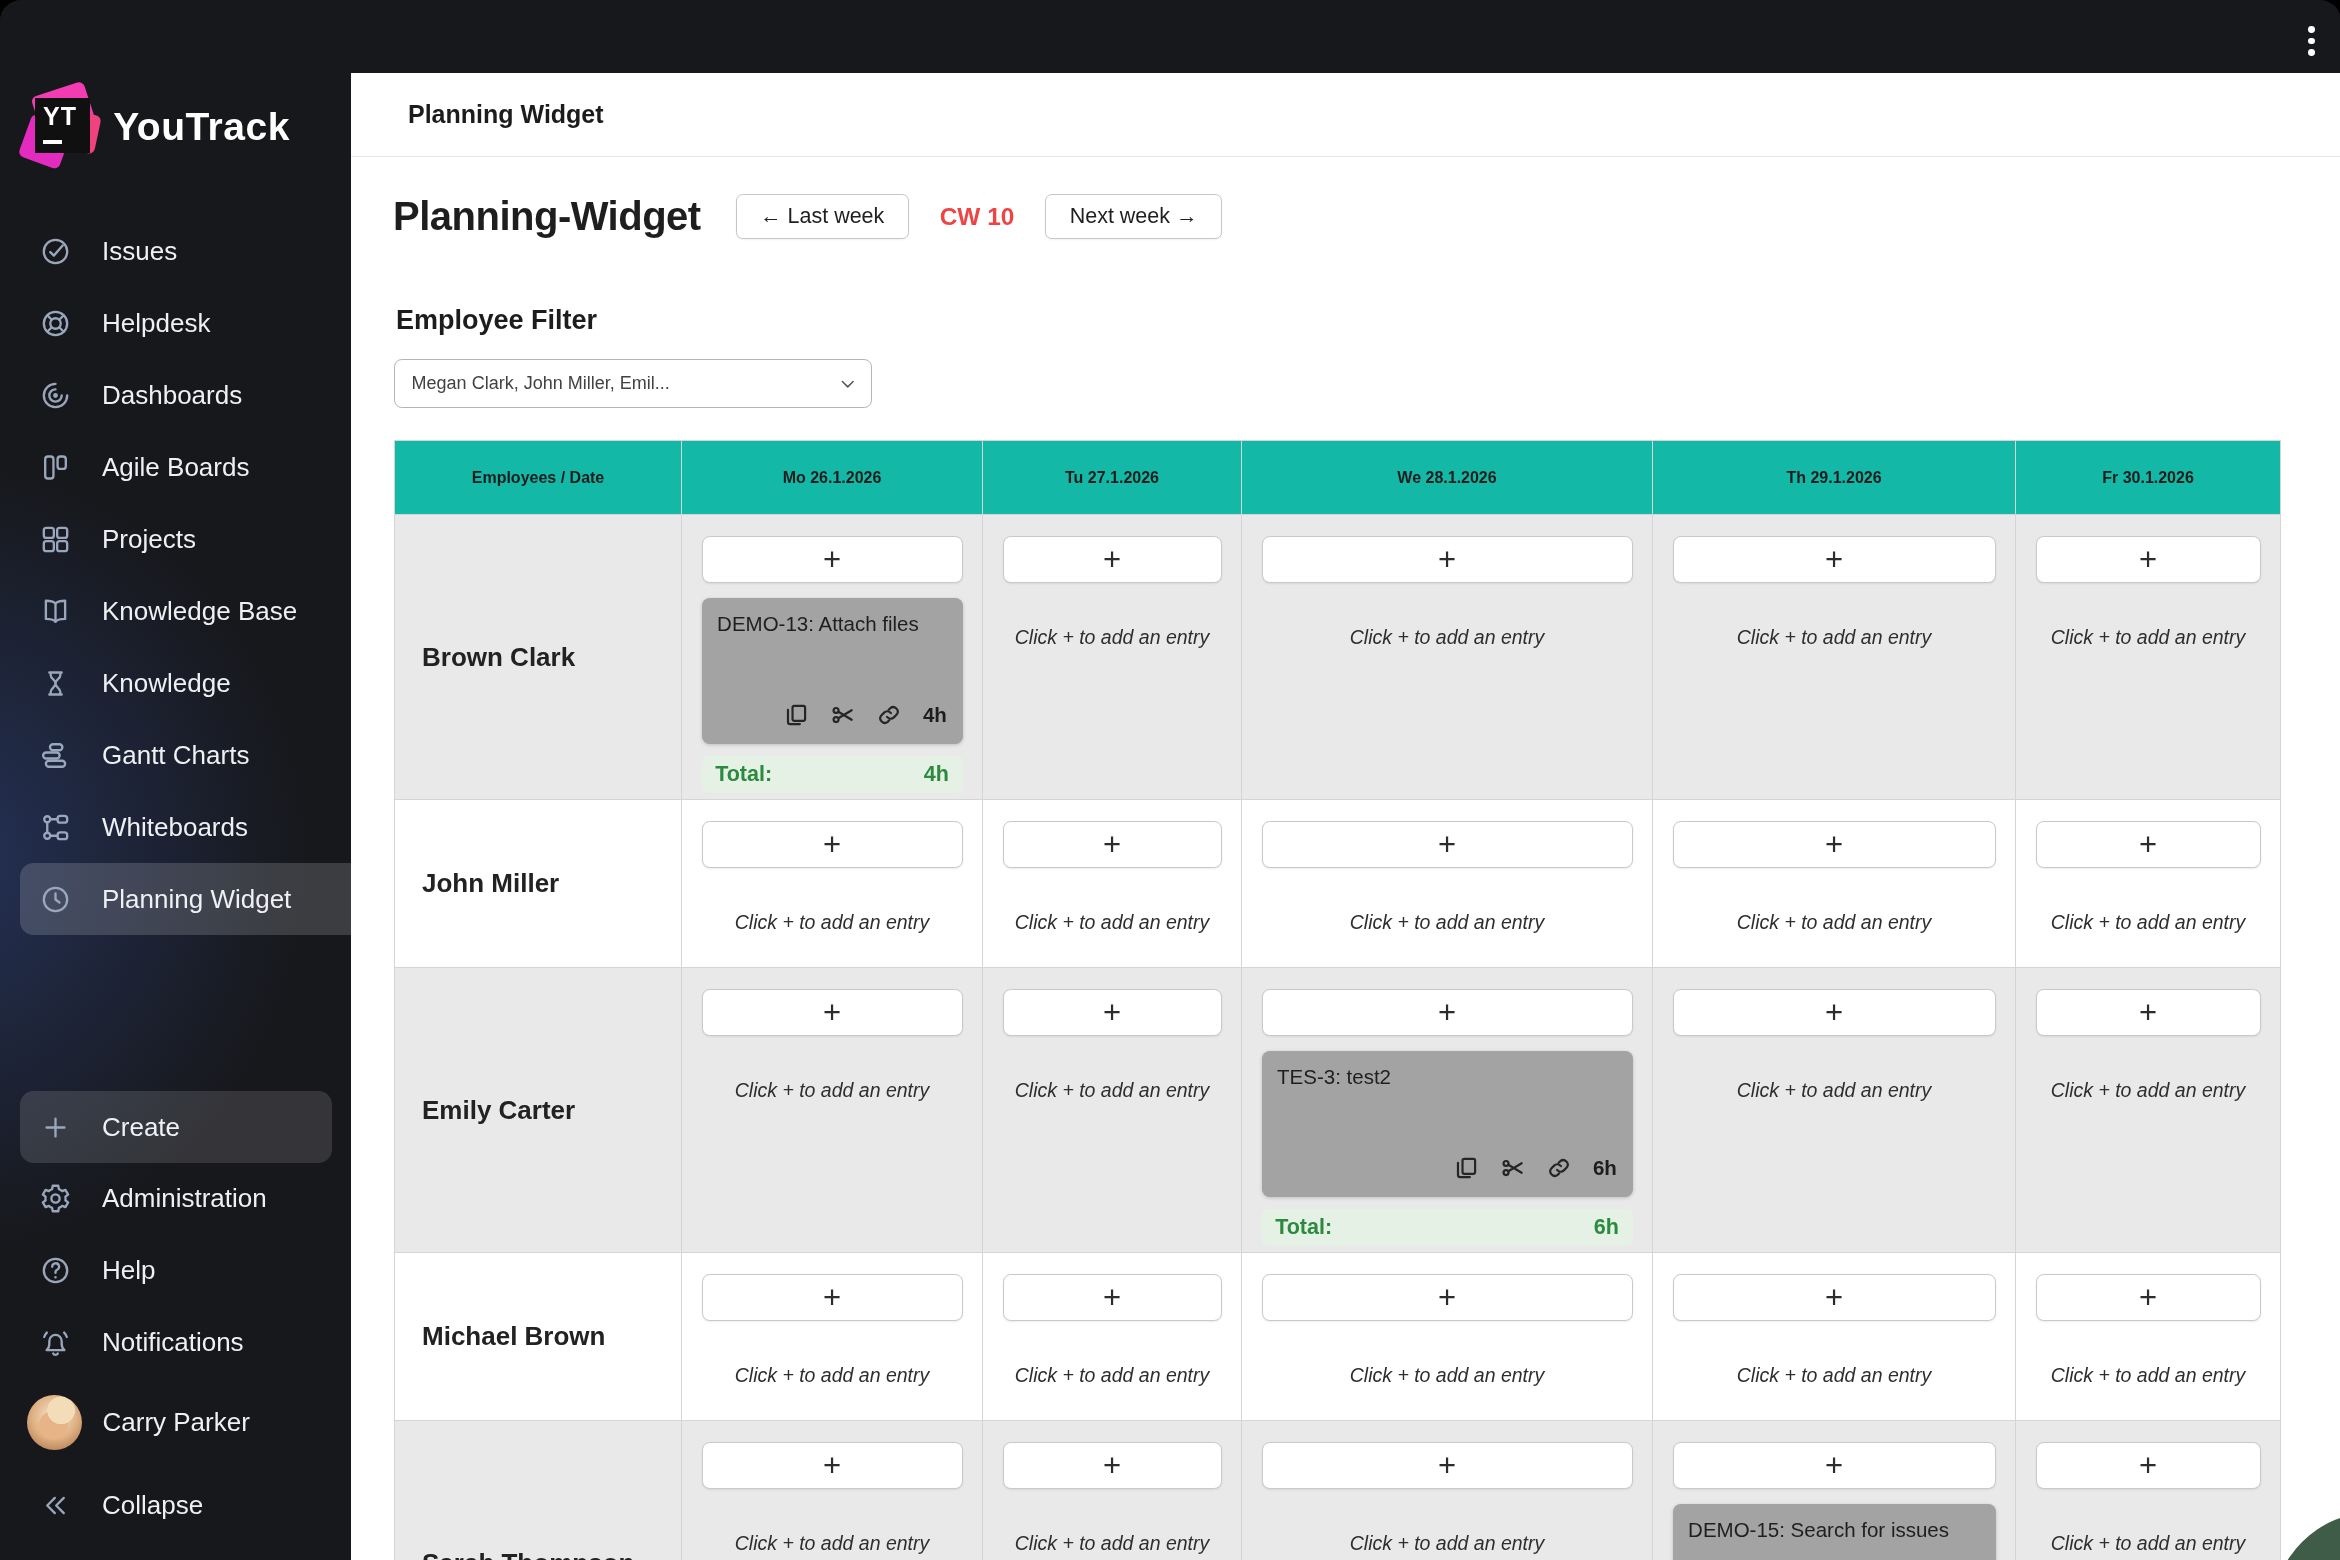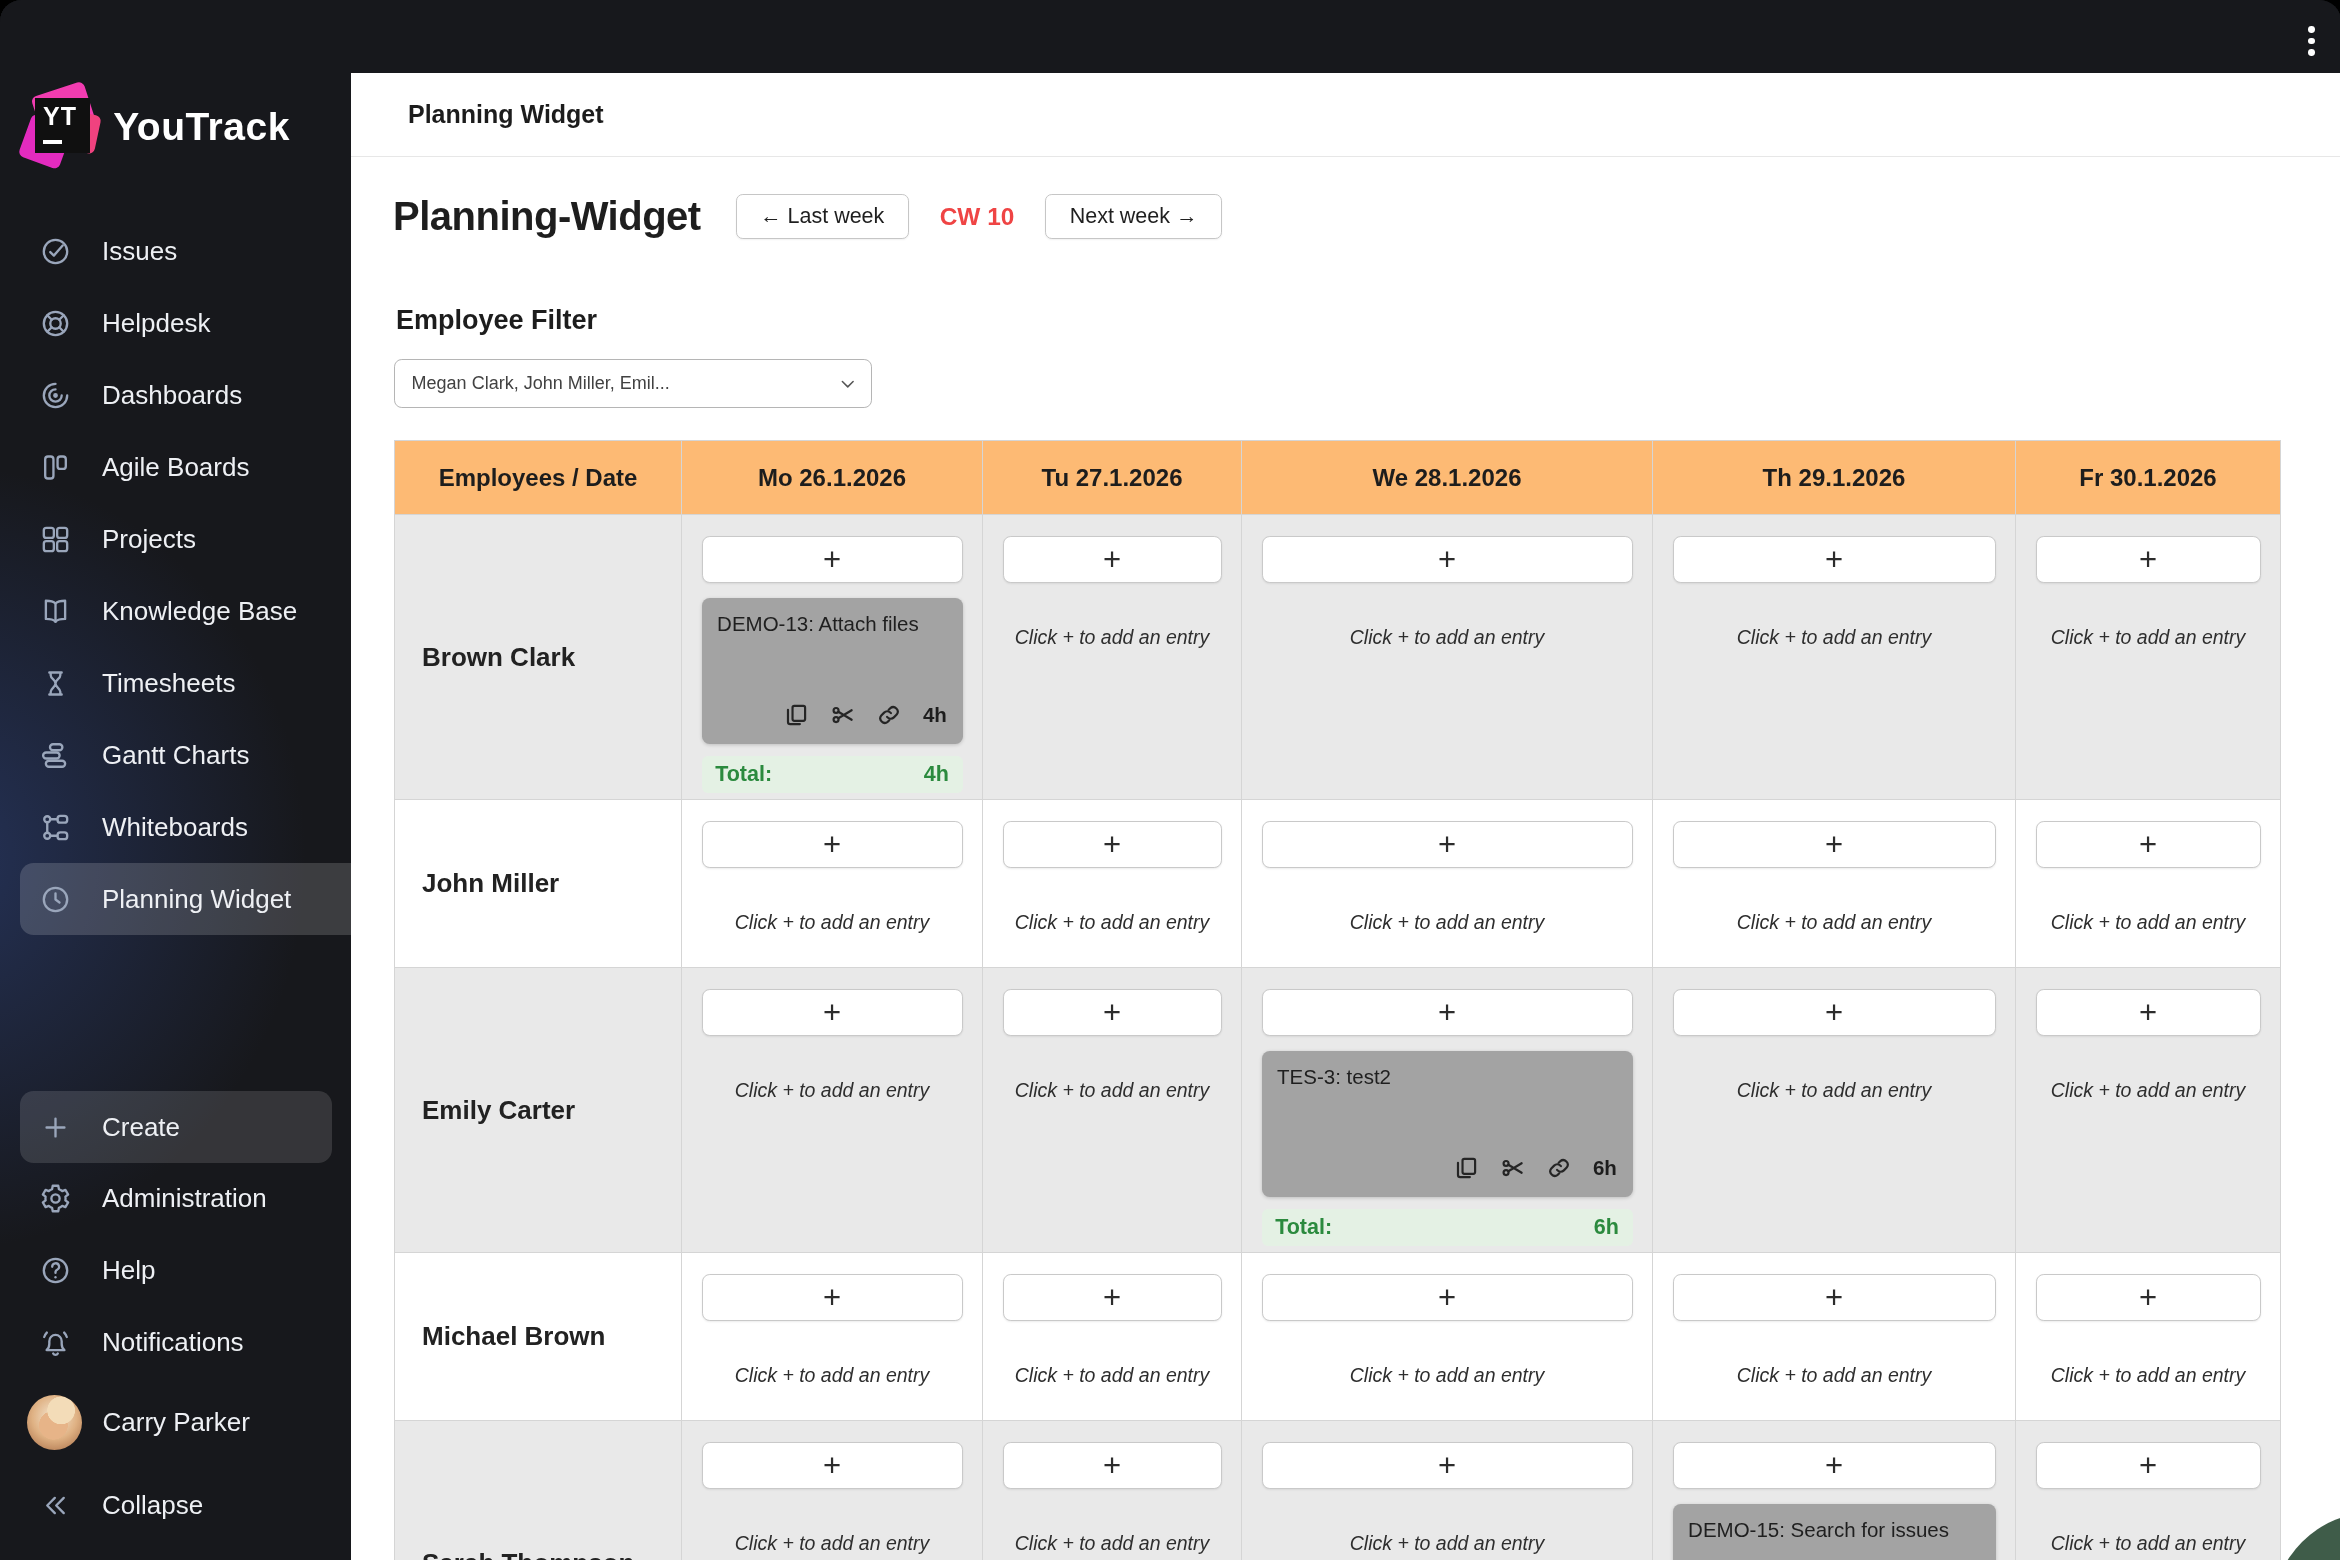--- a/index.html
+++ b/index.html
@@ -74,21 +74,21 @@
   .dropdown .chev{position:absolute;right:12.7px;top:12.7px;width:21.5px;height:21.5px;color:#555;}
   .dropdown .chev svg{width:21.5px;height:21.5px;}
 
   
   .ptable{position:absolute;left:43px;top:367px;width:1885px;display:grid;
     grid-template-columns:287px 301px 259px 411px 363px 264px;
     grid-template-rows:74px 285px 168px 285px 168px 285px;
     border:1px solid #d5d5d5;background:#fff;}
   .ptable>div{border-right:1px solid #d5d5d5;border-bottom:1px solid #d5d5d5;box-sizing:border-box;}
   .ptable>div:nth-child(6n){border-right:none;}
-  .hcell{display:flex;align-items:center;justify-content:center;font-size:24px;font-weight:700;color:#1d1d1d;background:#fdba74;}
+  .hcell{display:flex;align-items:center;justify-content:center;font-size:16px;font-weight:700;color:#1d1d1d;background:#14b8a6;}
   .ncell{display:flex;align-items:center;padding-left:27px;font-size:26px;font-weight:700;color:#222;}
   .row-gray{background:#e9e9e9;}
   .dcell{padding:20.5px 19.5px 0 19.5px;}
   .addbtn{width:100%;height:47px;background:#fff;border:1px solid #c9c9c9;border-radius:7.8px;
     box-shadow:0 1px 2px rgba(0,0,0,.08);font-size:31px;font-weight:500;color:#2c2c2c;line-height:1;
     display:flex;align-items:center;justify-content:center;cursor:pointer;box-sizing:border-box;font-family:inherit;}
   .hint{margin-top:43px;text-align:center;font-size:19.5px;font-style:italic;color:#2e2e2e;}
   .card{margin-top:15.6px;height:146px;background:#a3a3a3;border-radius:7.8px;box-shadow:0 1px 3.9px rgba(0,0,0,.18);
     padding:13.7px 15.6px;box-sizing:border-box;display:flex;flex-direction:column;cursor:pointer;}
   .card-title{font-size:20.5px;color:#1f1f1f;}
@@ -193,21 +193,21 @@
             </svg>
           </span>
           <span class="side-label">Knowledge Base</span>
         </div>
         <div class="nav-item">
           <span class="side-icon">
             <svg viewBox="0 0 24 24" fill="none" stroke="currentColor" stroke-width="1.7" stroke-linecap="round" stroke-linejoin="round">
               <path d="M7.5 4h9M7.5 20h9M8.5 4v2c0 2.6 3.5 3.2 3.5 6s-3.5 3.4-3.5 6v2M15.5 4v2c0 2.6-3.5 3.2-3.5 6s3.5 3.4 3.5 6v2"></path>
             </svg>
           </span>
-          <span class="side-label">Timesheets</span>
+          <span class="side-label">Knowledge</span>
         </div>
         <div class="nav-item">
           <span class="side-icon">
             <svg viewBox="0 0 24 24" fill="none" stroke="currentColor" stroke-width="1.7" stroke-linecap="round" stroke-linejoin="round">
               <rect x="8" y="3.8" width="9" height="4.4" rx="2.2"></rect>
               <rect x="3" y="9.8" width="12" height="4.4" rx="2.2"></rect>
               <rect x="5" y="15.8" width="14" height="4.4" rx="2.2"></rect>
             </svg>
           </span>
           <span class="side-label">Gantt Charts</span>

